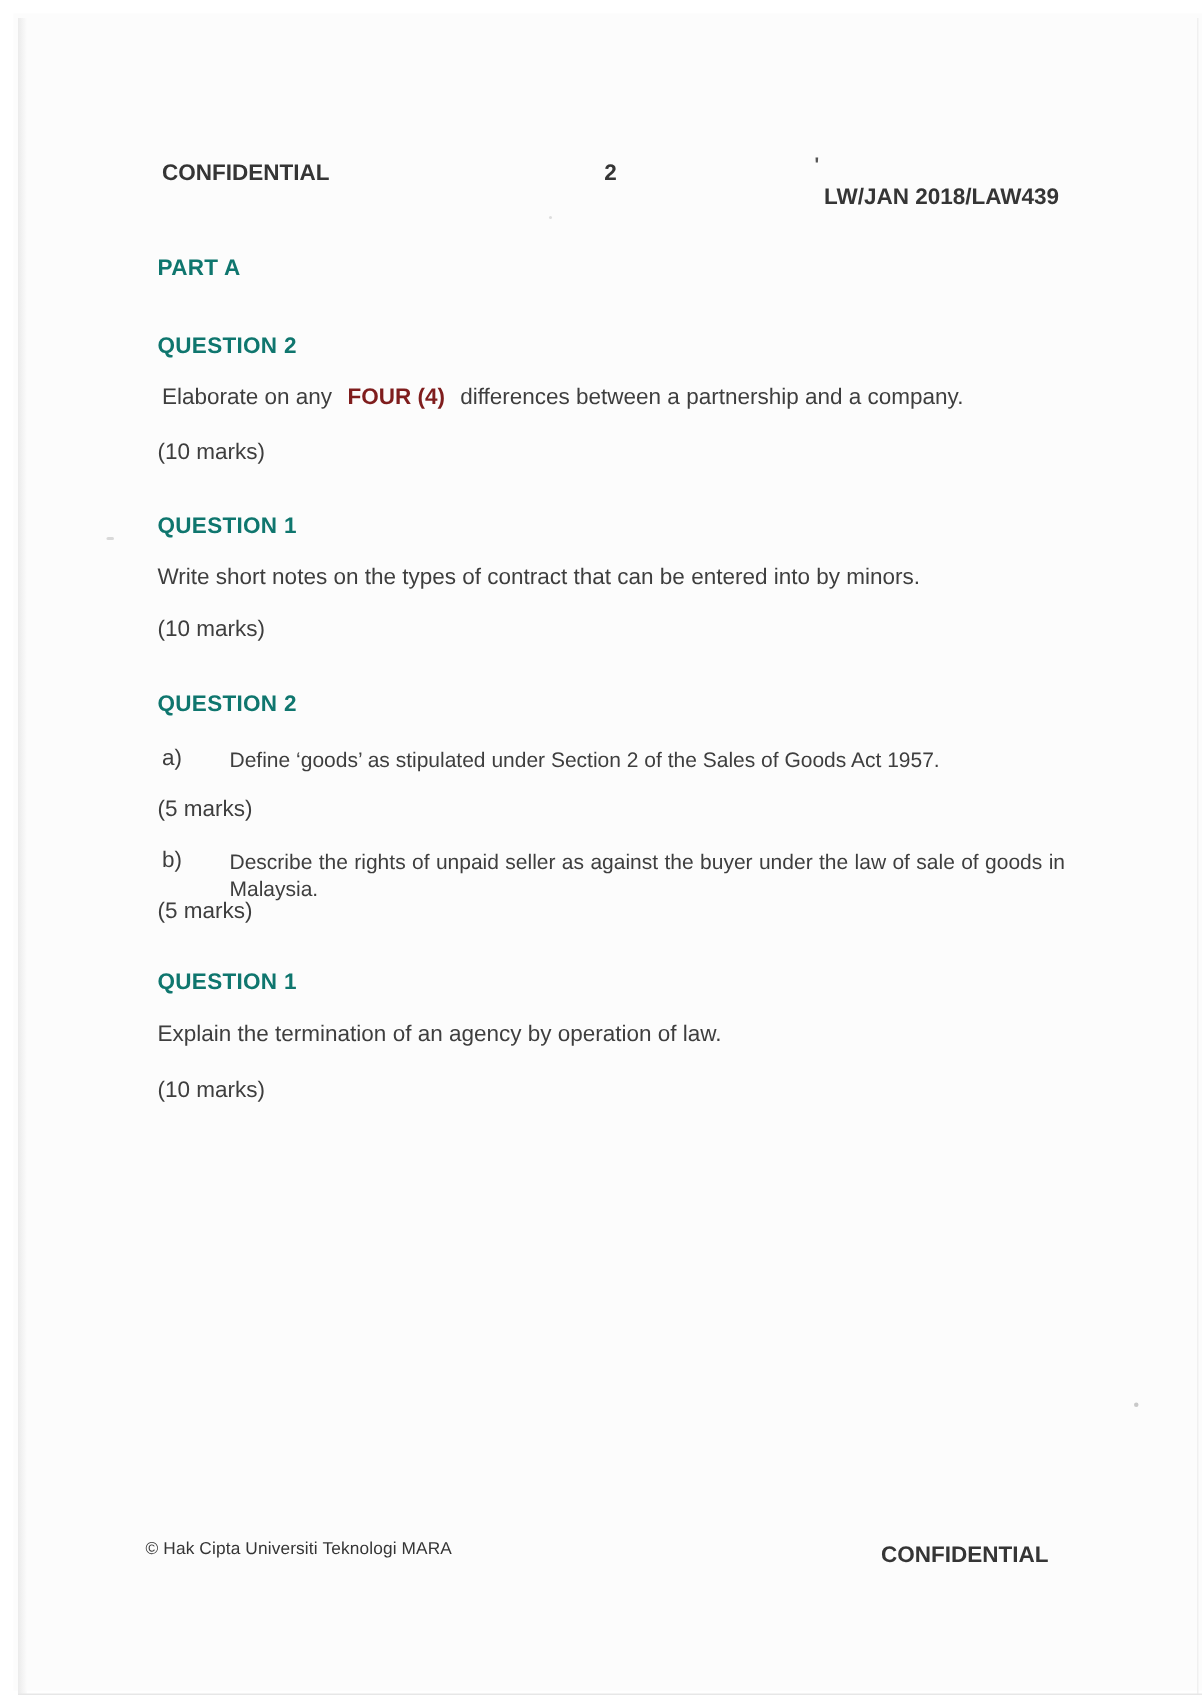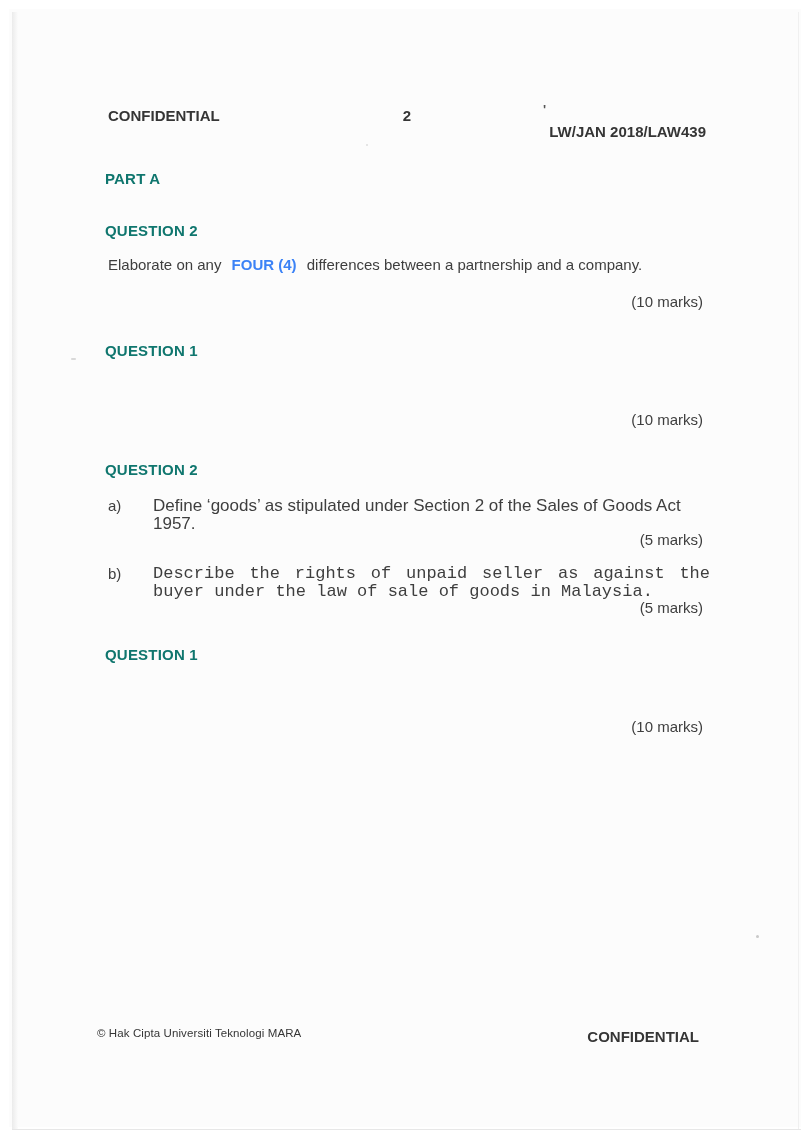--- a/index.html
+++ b/index.html
@@ -27,45 +27,45 @@
     position: absolute; left: 0; top: 1117px;
     width: 801px; height: 1px;
     background: #e7e7e7;
   }
   .edge-right {
     position: absolute; left: 786px; top: 0;
     width: 1px; height: 1118px;
     background: #f0f0f0;
   }
   .txt  { font-size: 15px; line-height: 18px; color: #3e3e3e; }
-  .bold { font-weight: bold; color: #3b82f6; }
+  .bold { font-weight: bold; color: #7f1d1d; }
   .heading {
     position: absolute; left: 93px;
     font-size: 15px; font-weight: bold; color: #0f766e;
     letter-spacing: 0.2px;
   }
   .header-row {
     position: absolute; left: 93px; right: 98px; top: 92px;
     font-size: 15px; font-weight: bold; color: #353535;
   }
   .header-left   { position: absolute; left: 0; top: 0; }
   .header-center { position: absolute; left: 0; right: 0; text-align: center; top: 0; }
   .header-right  { position: absolute; right: 0; top: 16px; }
   .body-line { position: absolute; left: 93px; right: 94px; }
   .marks-line {
     position: absolute; left: 93px; right: 104px;
-    text-align: right; font-size: 15px; color: #3e3e3e;
+    font-size: 15px; color: #3e3e3e;
   }
   .part-row { position: absolute; left: 93px; right: 94px; }
   .part-label { position: absolute; left: 0; top: 0; font-size: 15px; color: #3e3e3e; }
   .part-text {
     display: block; margin-left: 48px;
-    font-size: 17px; line-height: 18px; color: #3e3e3e;
+    font-size: 14px; line-height: 18px; color: #3e3e3e;
   }
-  .justified { text-align: justify; text-align-last: left; font-family: Liberation Mono, monospace; }
+  .justified { text-align: justify; text-align-last: left; }
   .footer-left {
     position: absolute; left: 85px; top: 1015px;
     font-size: 11.5px; font-weight: normal; color: #353535;
     letter-spacing: 0.1px;
   }
   .footer-right {
     position: absolute; right: 108px; top: 1016px;
     font-size: 15px; font-weight: bold; color: #353535;
   }
   
@@ -94,37 +94,39 @@
   </div>
   <span class="tick">'</span>
 
   <div class="heading" style="top:158px">PART A</div>
 
   <div class="heading" style="top:210px">QUESTION 2</div>
   <div class="body-line txt" style="top:244px"><span>Elaborate on any </span><span class="bold">FOUR (4)</span><span> differences between a partnership and a company.</span></div>
   <div class="marks-line" style="top:281px">(10 marks)</div>
 
   <div class="heading" style="top:330px">QUESTION 1</div>
+  <div class="body-line txt" style="top:364px">Write short notes on the types of contract that can be entered into by minors.</div>
   <div class="marks-line" style="top:399px">(10 marks)</div>
 
   <div class="heading" style="top:449px">QUESTION 2</div>
 
   <div class="part-row" style="top:482px">
     <span class="part-label">a)</span>
     <span class="part-text">Define ‘goods’ as stipulated under Section 2 of the Sales of Goods Act 1957.</span>
   </div>
   <div class="marks-line" style="top:519px">(5 marks)</div>
 
   <div class="part-row" style="top:550px">
     <span class="part-label">b)</span>
     <span class="part-text justified">Describe the rights of unpaid seller as against the buyer under the law of sale of goods in Malaysia.</span>
   </div>
   <div class="marks-line" style="top:587px">(5 marks)</div>
 
   <div class="heading" style="top:634px">QUESTION 1</div>
+  <div class="body-line txt" style="top:669px">Explain the termination of an agency by operation of law.</div>
   <div class="marks-line" style="top:706px">(10 marks)</div>
 
   <div class="footer-left">© Hak Cipta Universiti Teknologi MARA</div>
   <div class="footer-right">CONFIDENTIAL</div>
 
   <div class="speck speck-1"></div>
   <div class="speck speck-2"></div>
   <div class="speck speck-3"></div>
 
 </div>

